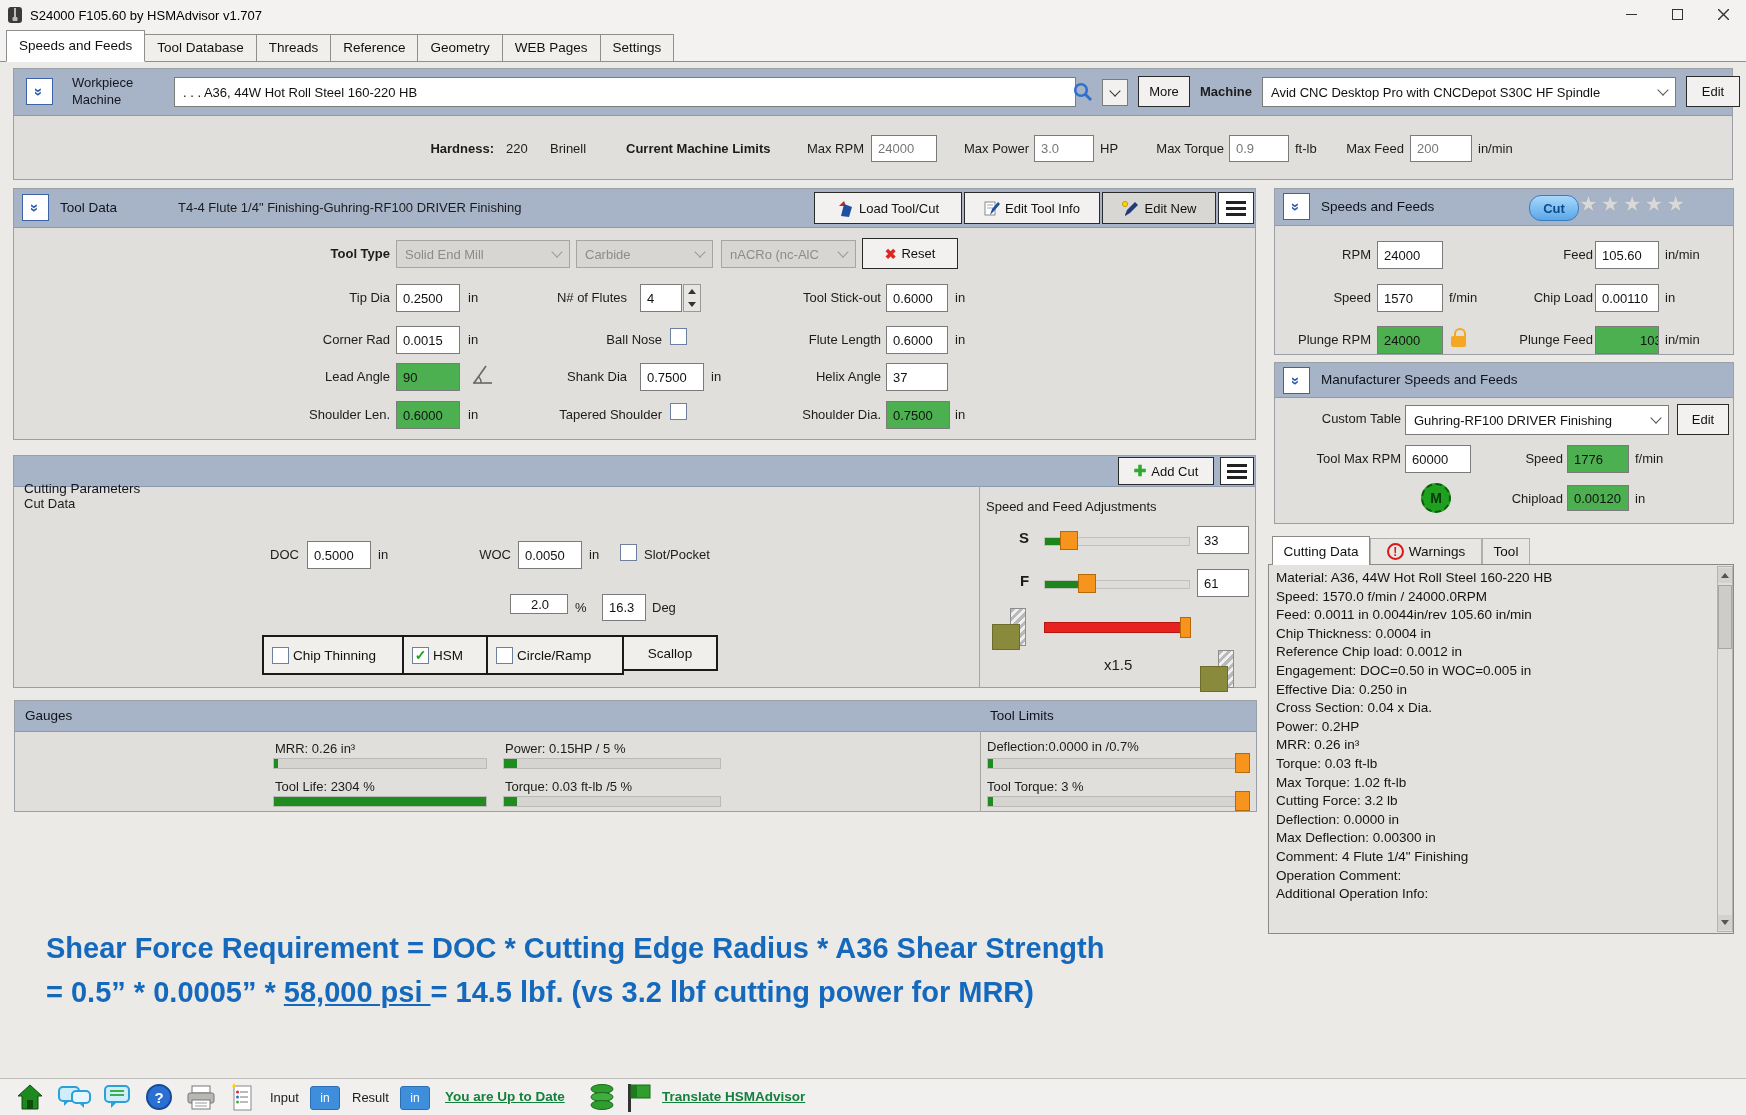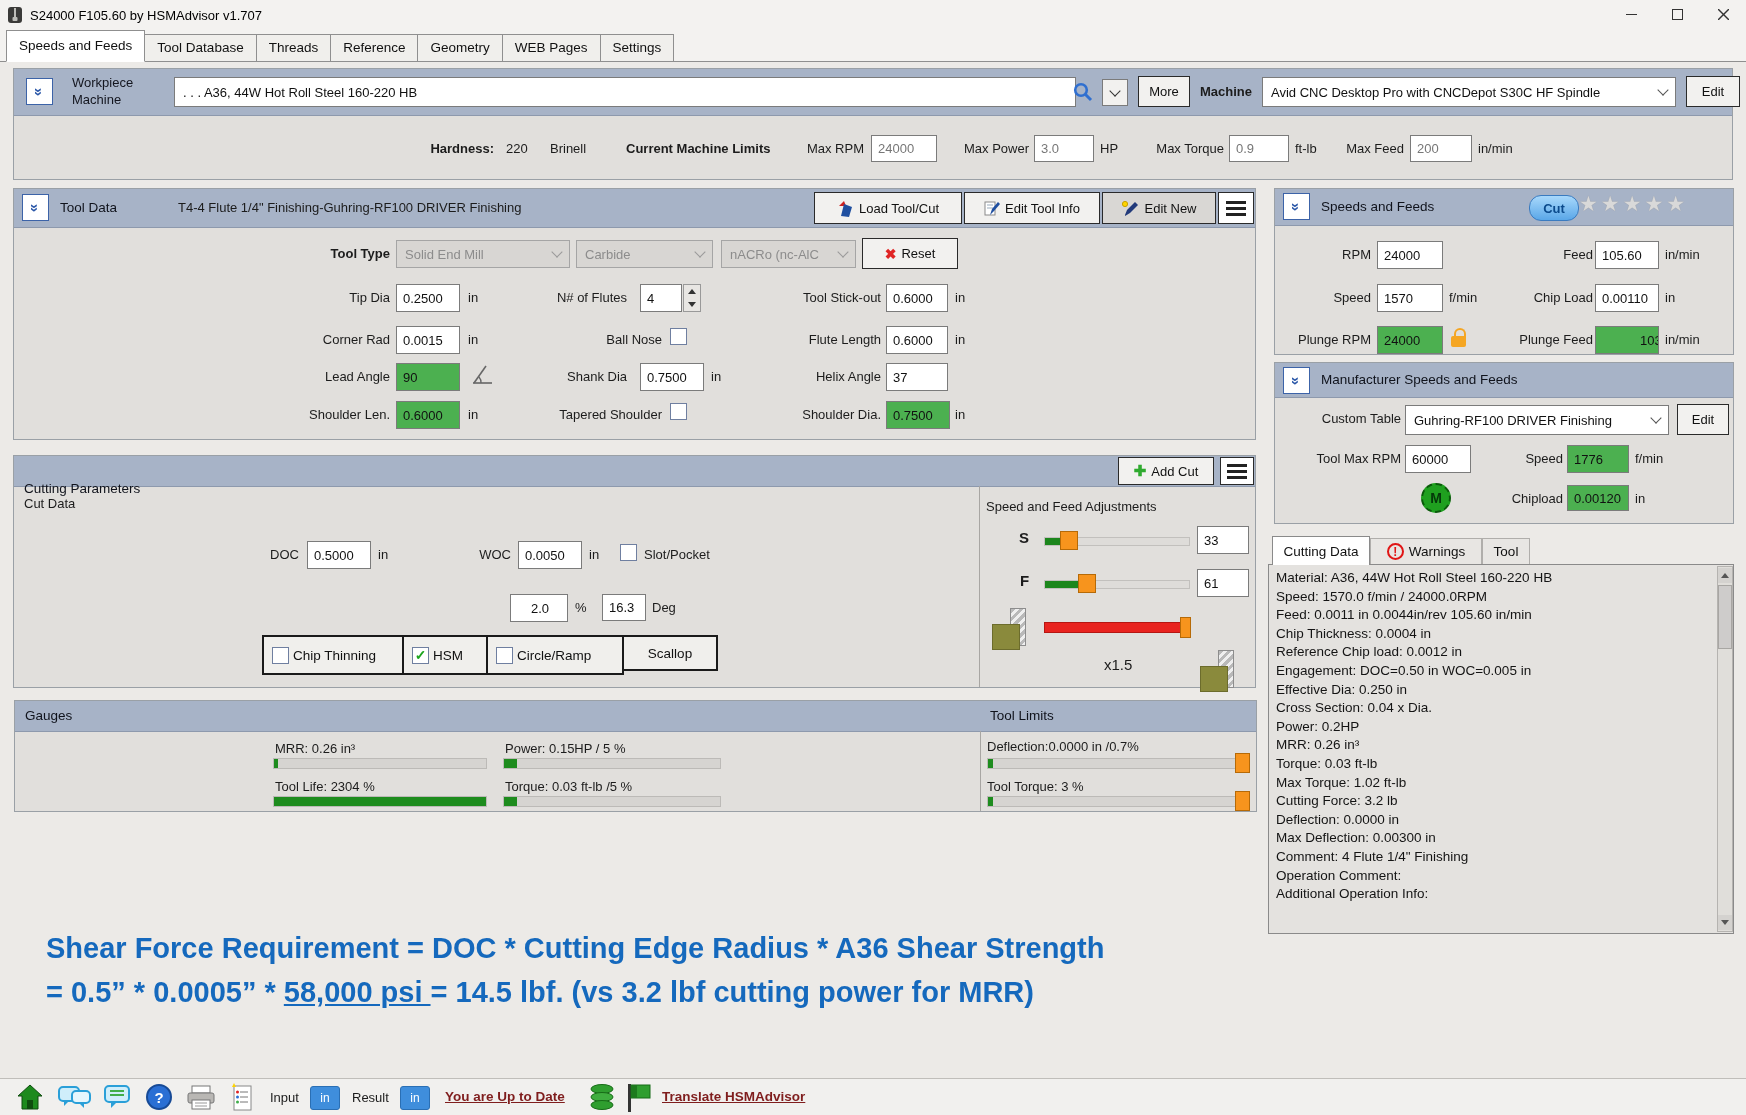--- a/index.html
+++ b/index.html
@@ -55,21 +55,21 @@
   .fill{height:100%;background:#1e8c1e;}
   .handle-o{background:#f7941d;border:1px solid #b66a07;box-sizing:border-box;}
   .slider-track{background:#dedcd9;border:1px solid #c2c0bd;box-sizing:border-box;}
   .slider-green{height:100%;background:#1c861c;}
   .toolico{position:relative;}
   .toolico .block{position:absolute;left:0;bottom:0;width:26px;height:24px;background:#8a8a3c;border:1px solid #6c6c2c;}
   .toolico .rod{position:absolute;left:18px;top:0;width:14px;height:36px;background:repeating-linear-gradient(135deg,#b9b9b9 0 3px,#efefef 3px 6px);border:1px solid #8d8d8d;}
   .toggle{background:#f0efec;border:2px solid #1a1a1a;display:flex;align-items:center;box-sizing:border-box;font-size:13.5px;}
   .statusbar{left:0;top:1078px;width:1746px;height:37px;background:#f1f0ee;border-top:1px solid #c0beba;}
   .badge{background:#3f8edc;border:1px solid #2a6fb4;border-radius:3px;color:#fff;font-size:12px;display:flex;align-items:center;justify-content:center;}
-  .link{color:#7f1d1d;text-decoration:underline;font-weight:bold;font-size:13.5px;white-space:nowrap;}
+  .link{color:#15803d;text-decoration:underline;font-weight:bold;font-size:13.5px;white-space:nowrap;}
   .annot{font-weight:bold;font-size:29px;color:#1569bd;white-space:nowrap;}
   .vdiv{background:#a8a6a3;width:1px;}
 </style>
 </head>
 <body>
 
 <div class="a titlebar">
   <svg class="a" style="left:7px;top:7px" width="16" height="16">
       <rect x="1" y="0" width="14" height="16" rx="3" fill="#3a3a38"></rect>
       <rect x="7" y="1" width="2" height="9" fill="#bdbdb8"></rect>
@@ -356,21 +356,21 @@
   <div class="a vdiv" style="left:965px;top:30px;height:201px"></div>
 
   <span class="a lbl" style="left:195px;top:91px;width:90px;text-align:right">DOC</span>
   <input class="a inp" style="left: 293px; top: 85px; width: 64px;" value="0.5000">
   <span class="a unit" style="left:364px;top:91px">in</span>
   <span class="a lbl" style="left:407px;top:91px;width:90px;text-align:right">WOC</span>
   <input class="a inp" style="left: 504px; top: 85px; width: 64px;" value="0.0050">
   <span class="a unit" style="left:575px;top:91px">in</span>
   <div class="a cb" style="left:606px;top:88px"></div>
   <span class="a lbl" style="left:630px;top:91px">Slot/Pocket</span>
-  <input class="a inp" style="left: 496px; top: 138px; width: 58px; height: 28px; padding-left: 20px;" value="2.0">
+  <input class="a inp" style="left: 496px; top: 138px; width: 58px; height: 20px; padding-left: 20px;" value="2.0">
   <span class="a unit" style="left:561px;top:144px">%</span>
   <input class="a inp" style="left: 588px; top: 138px; width: 44px; height: 27px;" value="16.3">
   <span class="a unit" style="left:638px;top:144px">Deg</span>
 
   <div class="a toggle" style="left:248px;top:179px;width:142px;height:40px">
     <div class="cb" style="margin-left:8px"></div>
     <span style="margin-left:4px">Chip Thinning</span>
   </div>
   <div class="a toggle" style="left:388px;top:179px;width:86px;height:40px">
     <div class="cb on" style="margin-left:8px">

